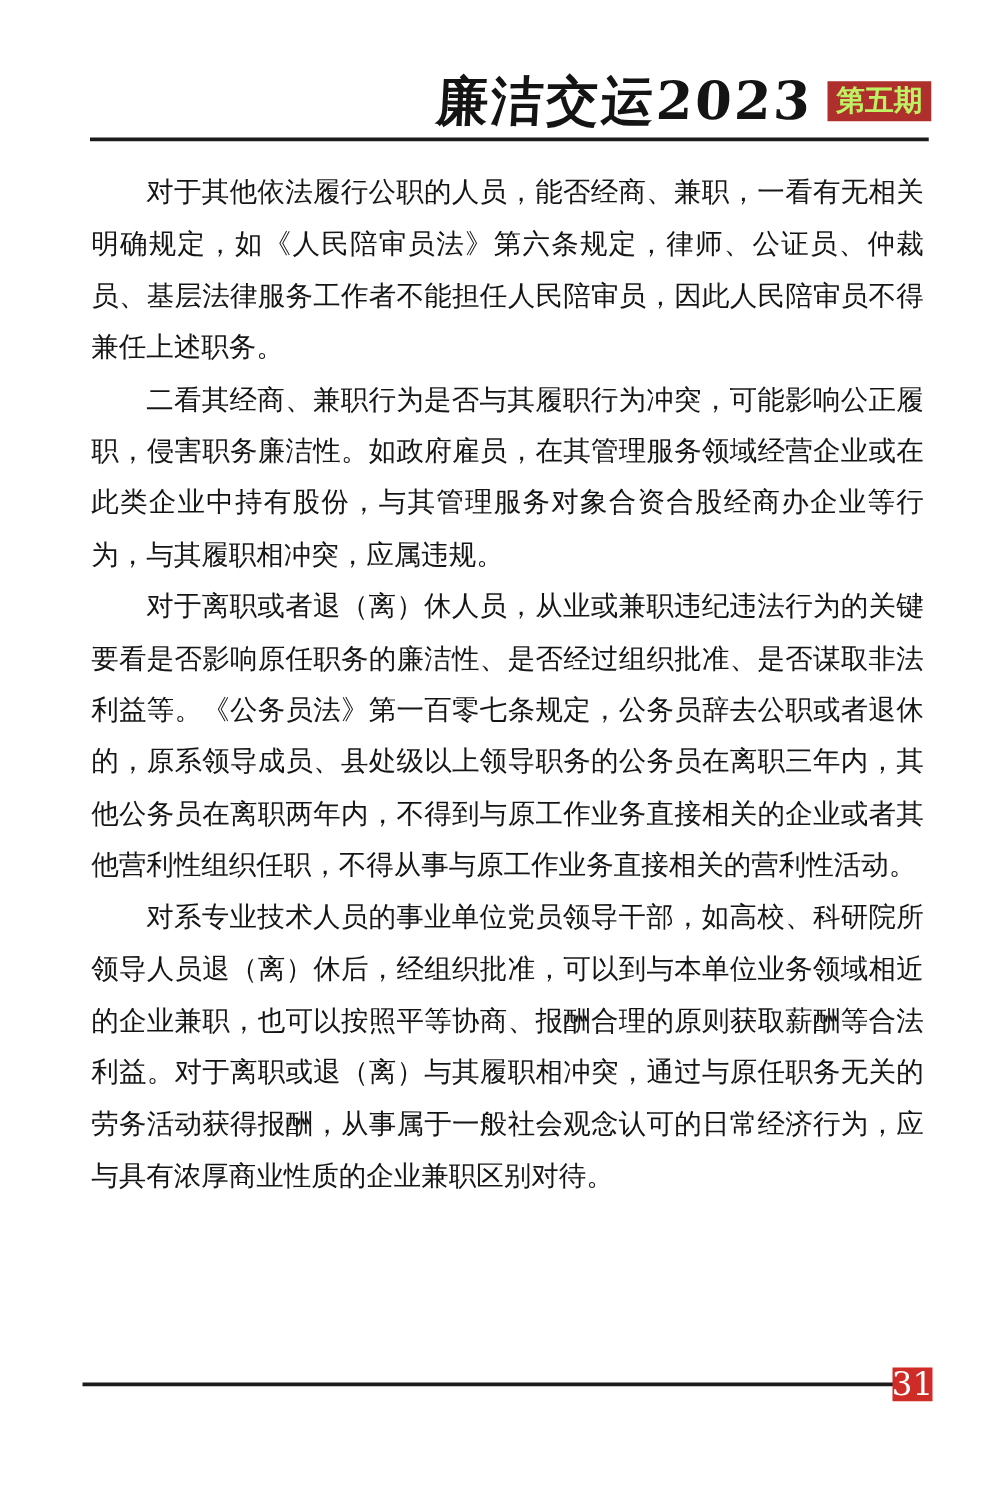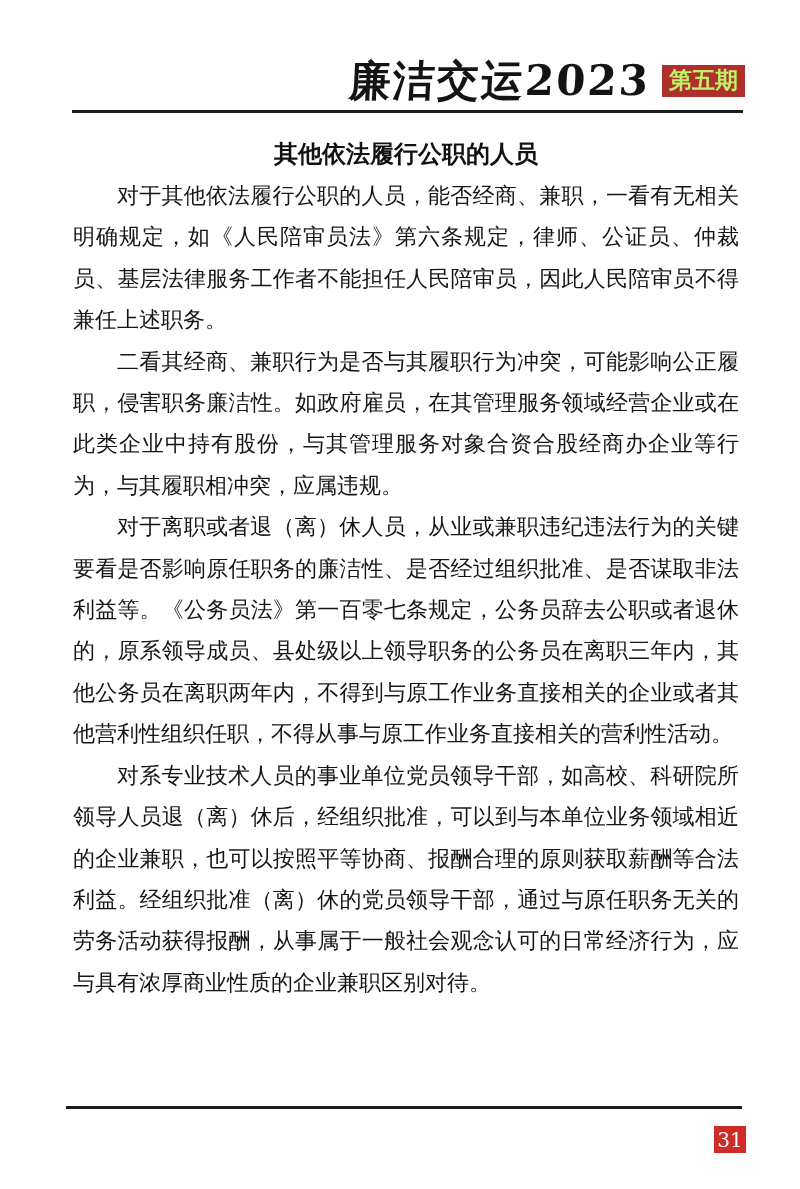--- a/index.html
+++ b/index.html
@@ -75,52 +75,51 @@
   }
   .source {
     text-align: right;
     line-height: 41.4px;
   }
 
   
   .pagenum {
     position: absolute;
     left: 714px;
-    top: 1126px;
+    top: 1094px;
     width: 32px;
     height: 27px;
     display: flex;
     align-items: center;
     justify-content: center;
     color: #ffffff;
     font-family: "DejaVu Serif", serif;
-    font-size: 20px;
+    font-size: 26px;
     font-weight: 400;
   }
 </style>
 </head>
 <body>
 
 <div class="page">
 
   <div class="masthead">
     <span class="brand">廉洁交运2023</span>
     <span class="issue-badge" style="background-color: rgb(174, 47, 43);">第五期</span>
   </div>
 
   <div class="rule rule-top"></div>
 
   <div class="content">
 
-    <h2 class="section-heading">其他依法履行公职的人员</h2>
     <p>对于其他依法履行公职的人员，能否经商、兼职，一看有无相关明确规定，如《人民陪审员法》第六条规定，律师、公证员、仲裁员、基层法律服务工作者不能担任人民陪审员，因此人民陪审员不得兼任上述职务。</p>
     <p>二看其经商、兼职行为是否与其履职行为冲突，可能影响公正履职，侵害职务廉洁性。如政府雇员，在其管理服务领域经营企业或在此类企业中持有股份，与其管理服务对象合资合股经商办企业等行为，与其履职相冲突，应属违规。</p>
 
     <p>对于离职或者退（离）休人员，从业或兼职违纪违法行为的关键要看是否影响原任职务的廉洁性、是否经过组织批准、是否谋取非法利益等。《公务员法》第一百零七条规定，公务员辞去公职或者退休的，原系领导成员、县处级以上领导职务的公务员在离职三年内，其他公务员在离职两年内，不得到与原工作业务直接相关的企业或者其他营利性组织任职，不得从事与原工作业务直接相关的营利性活动。</p>
-    <p>对系专业技术人员的事业单位党员领导干部，如高校、科研院所领导人员退（离）休后，经组织批准，可以到与本单位业务领域相近的企业兼职，也可以按照平等协商、报酬合理的原则获取薪酬等合法利益。经组织批准（离）休的党员领导干部，通过与原任职务无关的劳务活动获得报酬，从事属于一般社会观念认可的日常经济行为，应与具有浓厚商业性质的企业兼职区别对待。</p>
+    <p>对系专业技术人员的事业单位党员领导干部，如高校、科研院所领导人员退（离）休后，经组织批准，可以到与本单位业务领域相近的企业兼职，也可以按照平等协商、报酬合理的原则获取薪酬等合法利益。对于离职或退（离）与其履职相冲突，通过与原任职务无关的劳务活动获得报酬，从事属于一般社会观念认可的日常经济行为，应与具有浓厚商业性质的企业兼职区别对待。</p>
 
 
   </div>
 
   <div class="rule rule-bottom"></div>
 
   <div class="pagenum" style="background-color: rgb(207, 43, 39);">31</div>
 
 </div>
 

